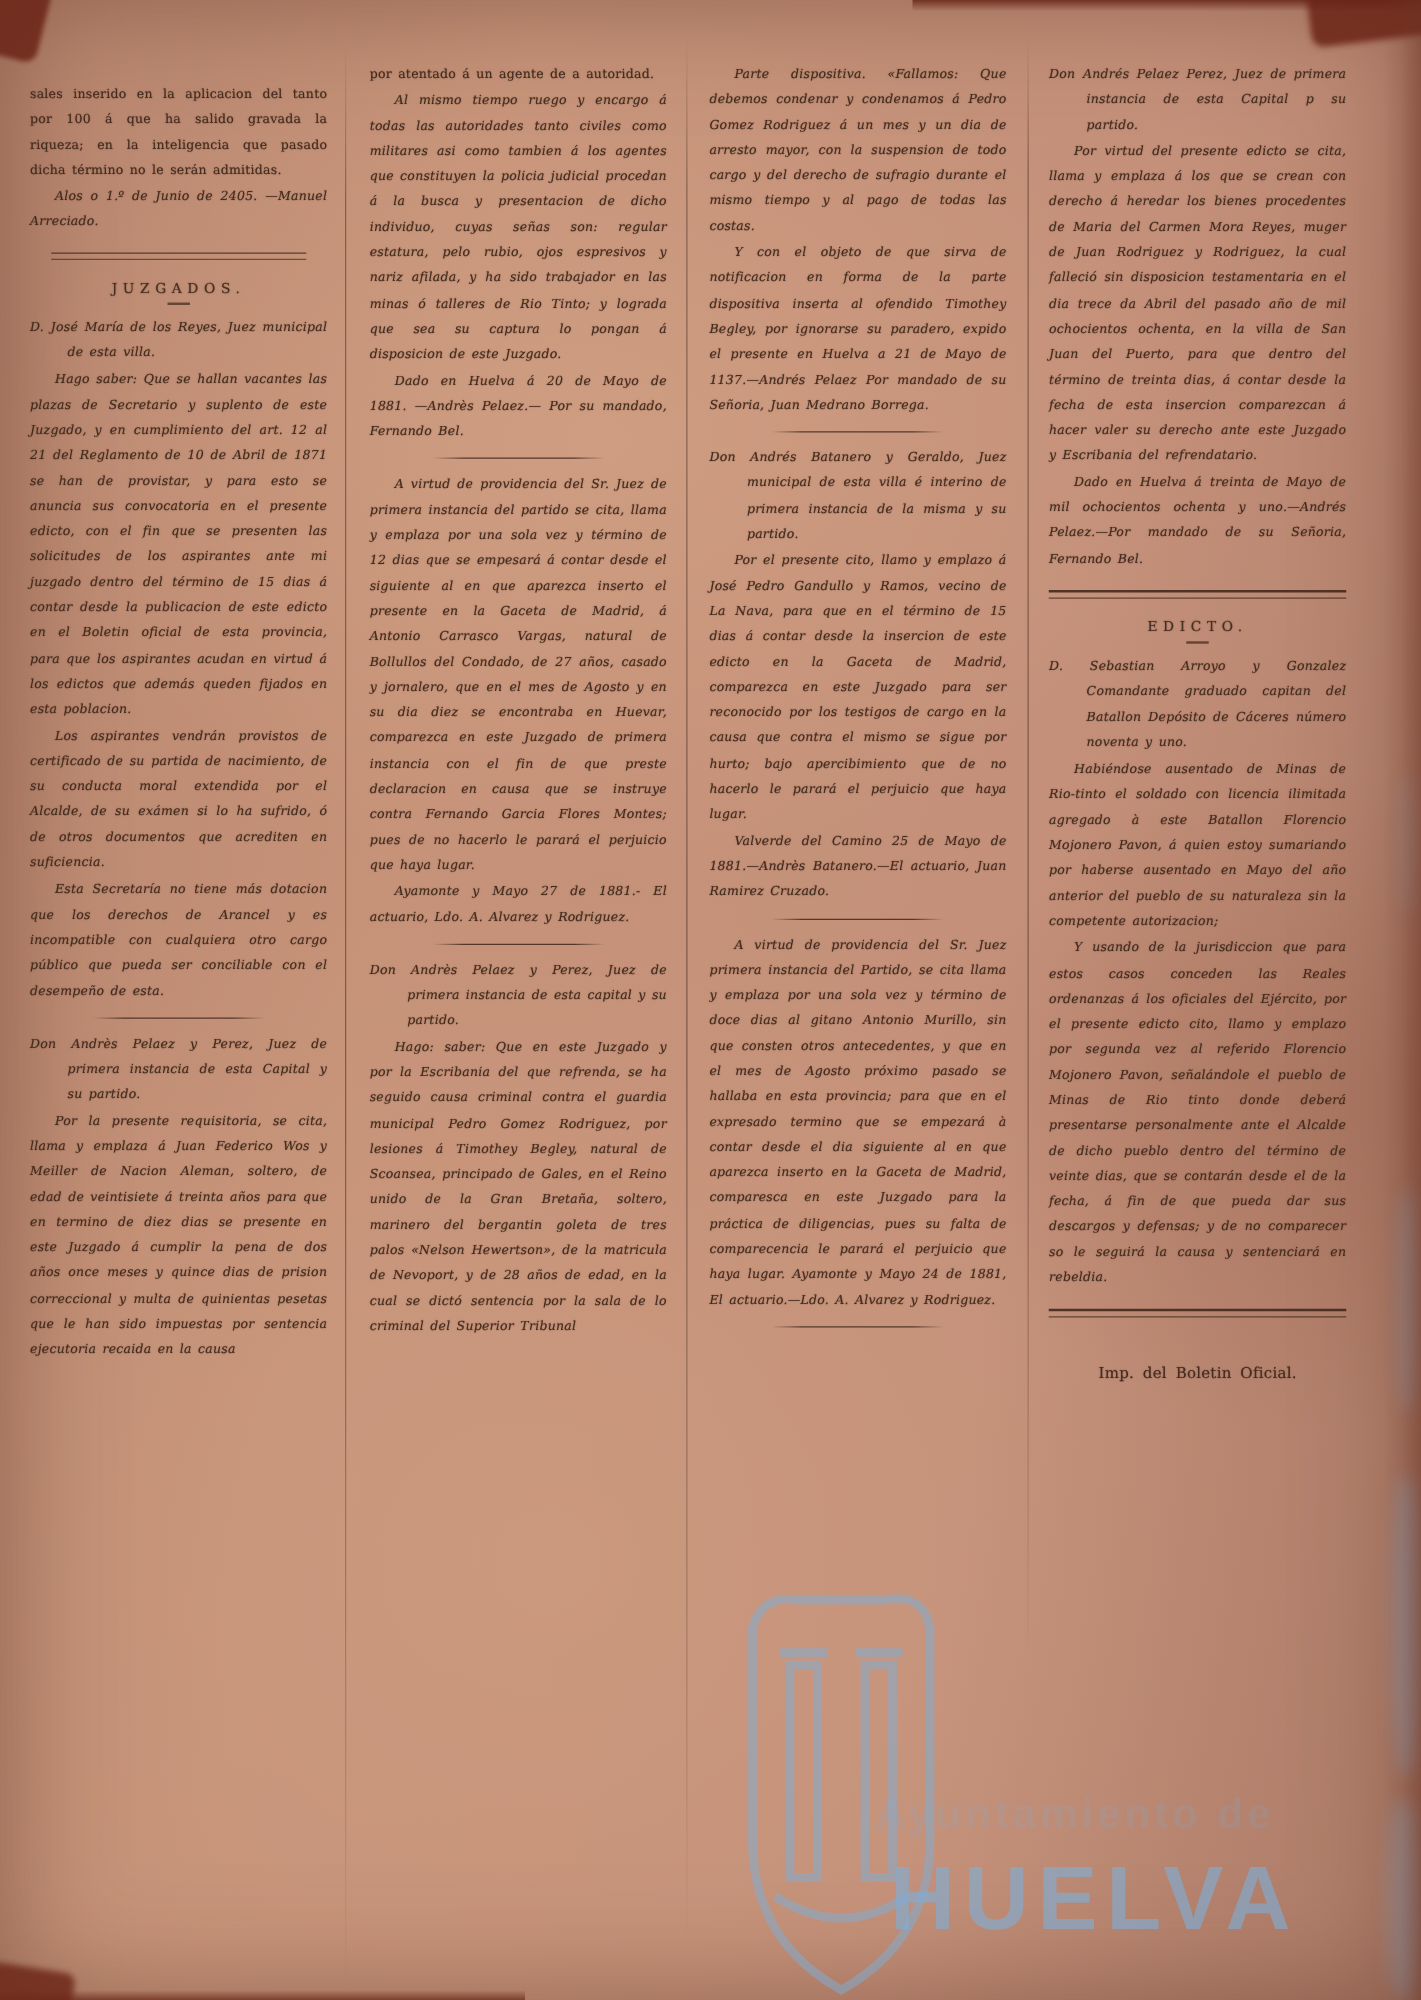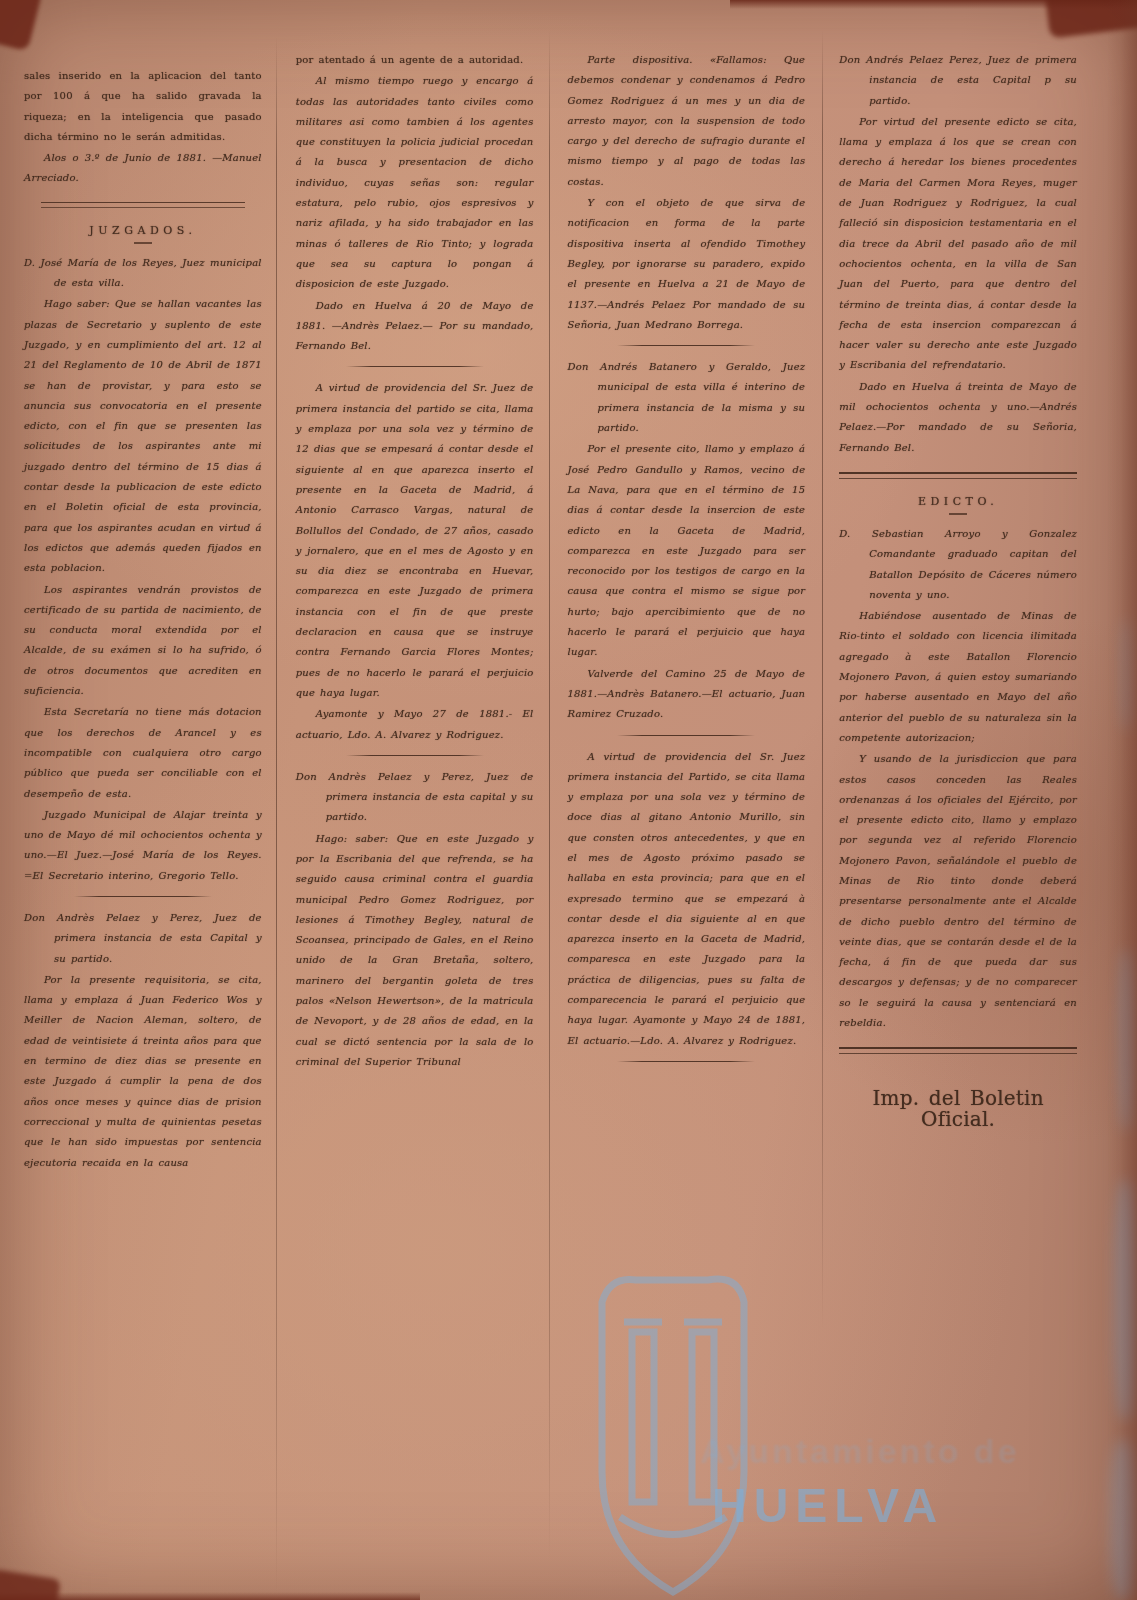--- a/index.html
+++ b/index.html
@@ -39,63 +39,62 @@
   .rule-long-double {
     width:86%; height:4px; margin:13px auto 14px auto;
     border-top:1.6px solid rgba(64,38,26,.8);
     border-bottom:1.2px solid rgba(64,38,26,.65);
   }
   .rule-full-double {
     width:100%; height:4px; margin:14px auto 15px auto;
     border-top:2px solid rgba(60,36,24,.85);
     border-bottom:1.4px solid rgba(60,36,24,.7);
   }
-  .imprint { margin-top:34px; font-size:20px; text-align:center; text-indent:0; word-spacing:3px; }
+  .imprint { margin-top:34px; font-size:12px; text-align:center; text-indent:0; word-spacing:3px; }
   .vrule { position:absolute; width:1.4px; background:linear-gradient(to bottom, rgba(70,42,30,0) 0%, rgba(70,42,30,.5) 8%, rgba(70,42,30,.55) 55%, rgba(70,42,30,.25) 85%, rgba(70,42,30,0) 100%); }
   .vr1 { left:276px; top:36px; height:1560px; }
   .vr2 { left:549px; top:30px; height:1530px; }
   .vr3 { left:822px; top:30px; height:1300px; }
 
   
   .corner-tl { position:absolute; top:-18px; left:-16px; width:52px; height:64px; background:#6e281a; transform:rotate(14deg); border-radius:10px; filter:blur(2px); opacity:.9; }
   .corner-tr { position:absolute; top:-16px; right:-20px; width:110px; height:48px; background:#6e281a; transform:rotate(-7deg); border-radius:10px; filter:blur(2.5px); opacity:.9; }
   .top-strip { position:absolute; top:0; left:730px; right:0; height:9px; background:linear-gradient(to bottom, rgba(104,38,24,.85), rgba(104,38,24,0)); }
   .right-strip { position:absolute; top:0; right:0; width:30px; height:100%; background:linear-gradient(to left, rgba(110,52,36,.45), rgba(110,52,36,.12) 55%, rgba(110,52,36,0)); }
   .bottom-strip { position:absolute; bottom:0; left:0; width:420px; height:8px; background:linear-gradient(to top, rgba(104,38,24,.7), rgba(104,38,24,0)); }
   .corner-bl { position:absolute; bottom:-16px; left:-12px; width:70px; height:42px; background:#6e281a; transform:rotate(9deg); border-radius:8px; filter:blur(2.5px); opacity:.85; }
 
   
   .wm { position:absolute; color:#7eafd8; font-family:"Liberation Sans", sans-serif; }
-  .wm-title { left:712px; top:1478px; font-size:48px; font-weight:bold; letter-spacing:7px; opacity:.62; filter:blur(.6px); }
+  .wm-title { left:712px; top:1478px; font-size:72px; font-weight:bold; letter-spacing:7px; opacity:.62; filter:blur(.6px); }
   .wm-sub { left:700px; top:1432px; font-size:34px; font-weight:bold; letter-spacing:3px; opacity:.18; filter:blur(1px); }
   .wm-shield { position:absolute; left:580px; top:1262px; opacity:.5; filter:blur(.5px); }
   .wm-blob { position:absolute; background:#7eafd8; filter:blur(7px); border-radius:40%; }
   .blob1 { right:2px; top:950px; width:16px; height:180px; opacity:.3; }
   .blob2 { right:0; top:1180px; width:22px; height:240px; opacity:.35; }
   .blob3 { right:4px; top:620px; width:12px; height:110px; opacity:.22; }
   .blob4 { right:0; top:1440px; width:26px; height:160px; opacity:.3; }
 </style>
 </head>
 <body>
 
 <div class="page">
 
   <div class="cols">
 
     <div class="col col1">
       <p class="p">sales inserido en la aplicacion del tanto por 100 á que ha salido gravada la riqueza; en la inteligencia que pasado dicha término no le serán admitidas.</p>
-      <p class="p indent">Alos o 3.º de Junio de 1881. —Manuel Arreciado.</p>
+      <p class="p indent">Alos o 1.º de Junio de 2405. —Manuel Arreciado.</p>
       <div class="rule-long-double"></div>
       <div class="heading">JUZGADOS.</div>
       <div class="subdash"></div>
       <p class="p hang">D. José María de los Reyes, Juez municipal de esta villa.</p>
       <p class="p indent">Hago saber: Que se hallan vacantes las plazas de Secretario y suplento de este Juzgado, y en cumplimiento del art. 12 al 21 del Reglamento de 10 de Abril de 1871 se han de provistar, y para esto se anuncia sus convocatoria en el presente edicto, con el fin que se presenten las solicitudes de los aspirantes ante mi juzgado dentro del término de 15 dias á contar desde la publicacion de este edicto en el Boletin oficial de esta provincia, para que los aspirantes acudan en virtud á los edictos que además queden fijados en esta poblacion.</p>
       <p class="p indent">Los aspirantes vendrán provistos de certificado de su partida de nacimiento, de su conducta moral extendida por el Alcalde, de su exámen si lo ha sufrido, ó de otros documentos que acrediten en suficiencia.</p>
       <p class="p indent">Esta Secretaría no tiene más dotacion que los derechos de Arancel y es incompatible con cualquiera otro cargo público que pueda ser conciliable con el desempeño de esta.</p>
-      <p class="p indent">Juzgado Municipal de Alajar treinta y uno de Mayo dé mil ochocientos ochenta y uno.—El Juez.—José María de los Reyes. =El Secretario interino, Gregorio Tello.</p>
       <div class="rule-short"></div>
       <p class="p hang">Don Andrès Pelaez y Perez, Juez de primera instancia de esta Capital y su partido.</p>
       <p class="p indent">Por la presente requisitoria, se cita, llama y emplaza á Juan Federico Wos y Meiller de Nacion Aleman, soltero, de edad de veintisiete á treinta años para que en termino de diez dias se presente en este Juzgado á cumplir la pena de dos años once meses y quince dias de prision correccional y multa de quinientas pesetas que le han sido impuestas por sentencia ejecutoria recaida en la causa</p>
     </div>
 
     <div class="col">
       <p class="p">por atentado á un agente de a autoridad.</p>
       <p class="p indent">Al mismo tiempo ruego y encargo á todas las autoridades tanto civiles como militares asi como tambien á los agentes que constituyen la policia judicial procedan á la busca y presentacion de dicho individuo, cuyas señas son: regular estatura, pelo rubio, ojos espresivos y nariz afilada, y ha sido trabajador en las minas ó talleres de Rio Tinto; y lograda que sea su captura lo pongan á disposicion de este Juzgado.</p>
       <p class="p indent">Dado en Huelva á 20 de Mayo de 1881. —Andrès Pelaez.— Por su mandado, Fernando Bel.</p>
       <div class="rule-short"></div>

